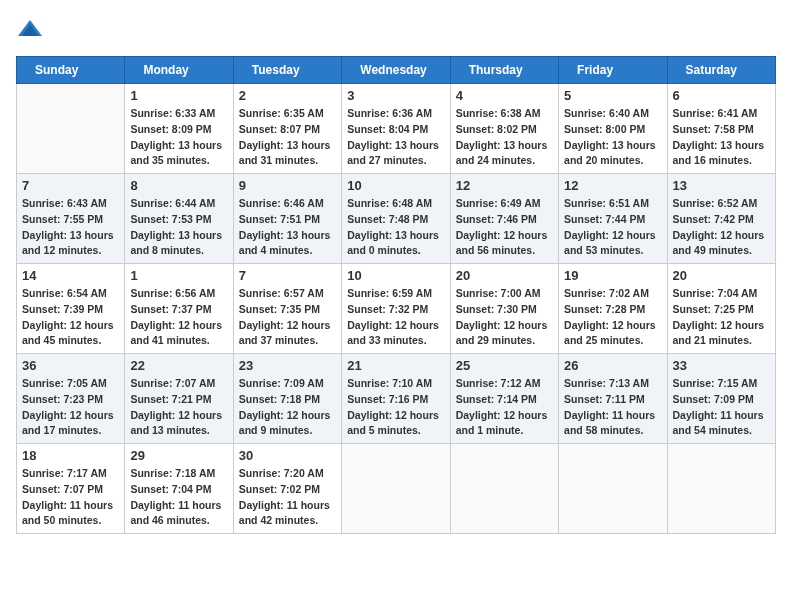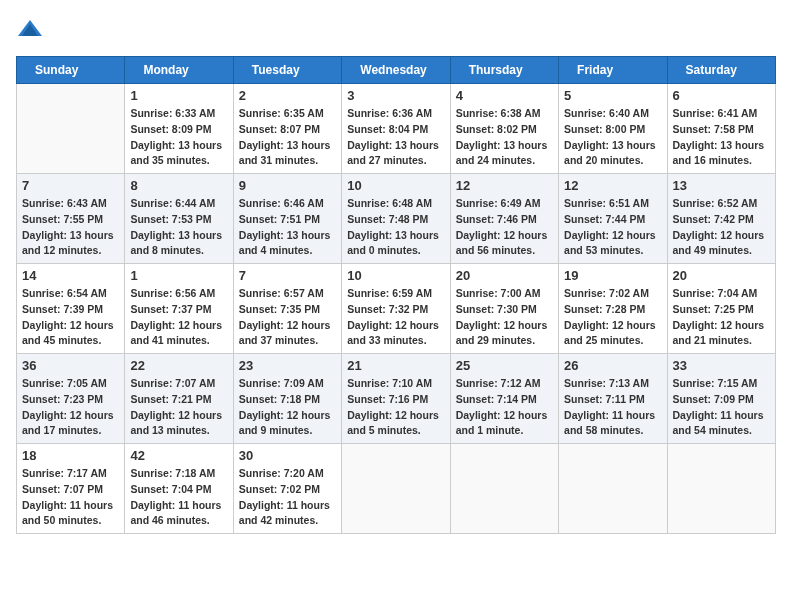--- a/index.html
+++ b/index.html
@@ -237,21 +237,21 @@
           <div class="day-number">33</div>
           <div class="day-info">Sunrise: 7:15 AM<br>Sunset: 7:09 PM<br>Daylight: 11 hours<br>and 54 minutes.</div>
         </td>
       </tr>
       <tr>
         <td>
           <div class="day-number">18</div>
           <div class="day-info">Sunrise: 7:17 AM<br>Sunset: 7:07 PM<br>Daylight: 11 hours<br>and 50 minutes.</div>
         </td>
         <td>
-          <div class="day-number">42</div>
+          <div class="day-number">29</div>
           <div class="day-info">Sunrise: 7:18 AM<br>Sunset: 7:04 PM<br>Daylight: 11 hours<br>and 46 minutes.</div>
         </td>
         <td>
           <div class="day-number">30</div>
           <div class="day-info">Sunrise: 7:20 AM<br>Sunset: 7:02 PM<br>Daylight: 11 hours<br>and 42 minutes.</div>
         </td>
         <td class="empty"></td>
         <td class="empty"></td>
         <td class="empty"></td>
         <td class="empty"></td>

